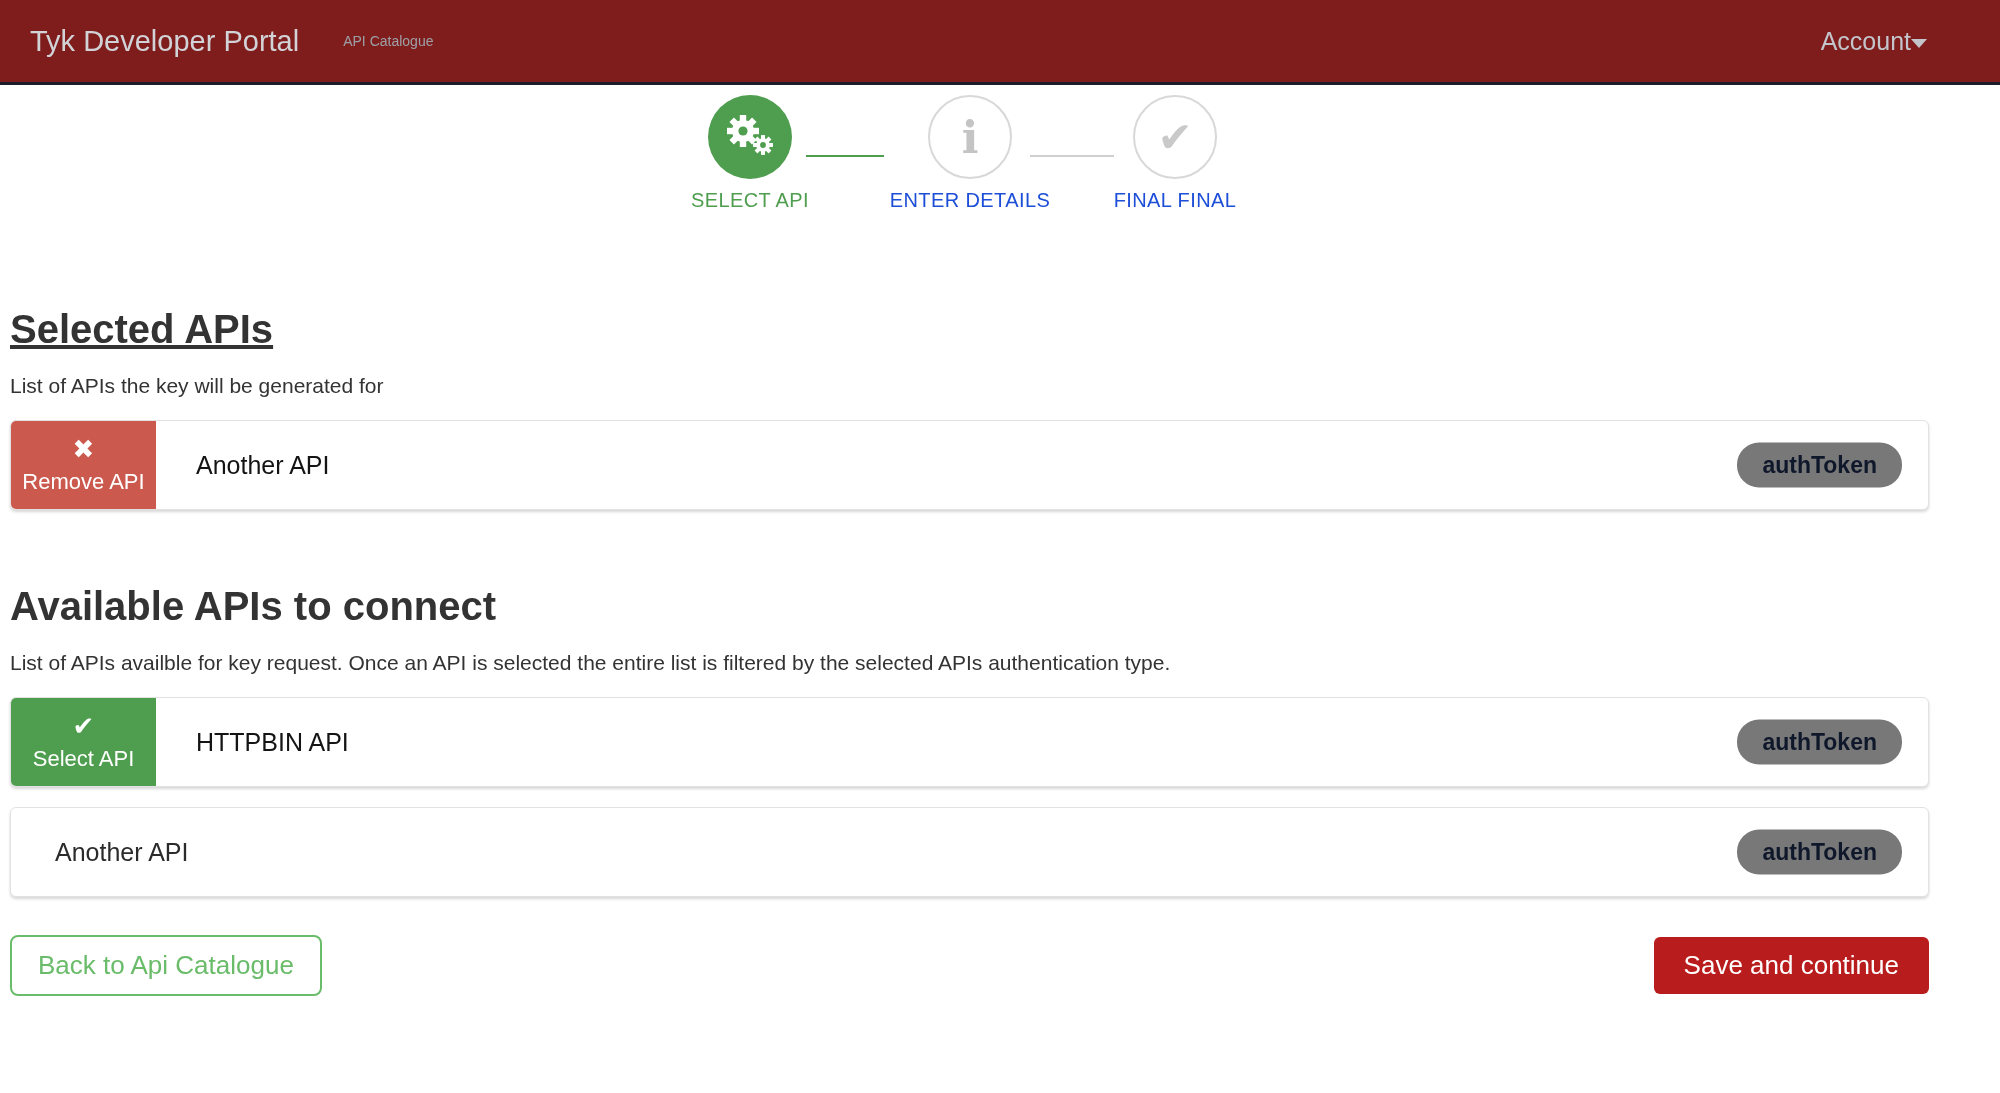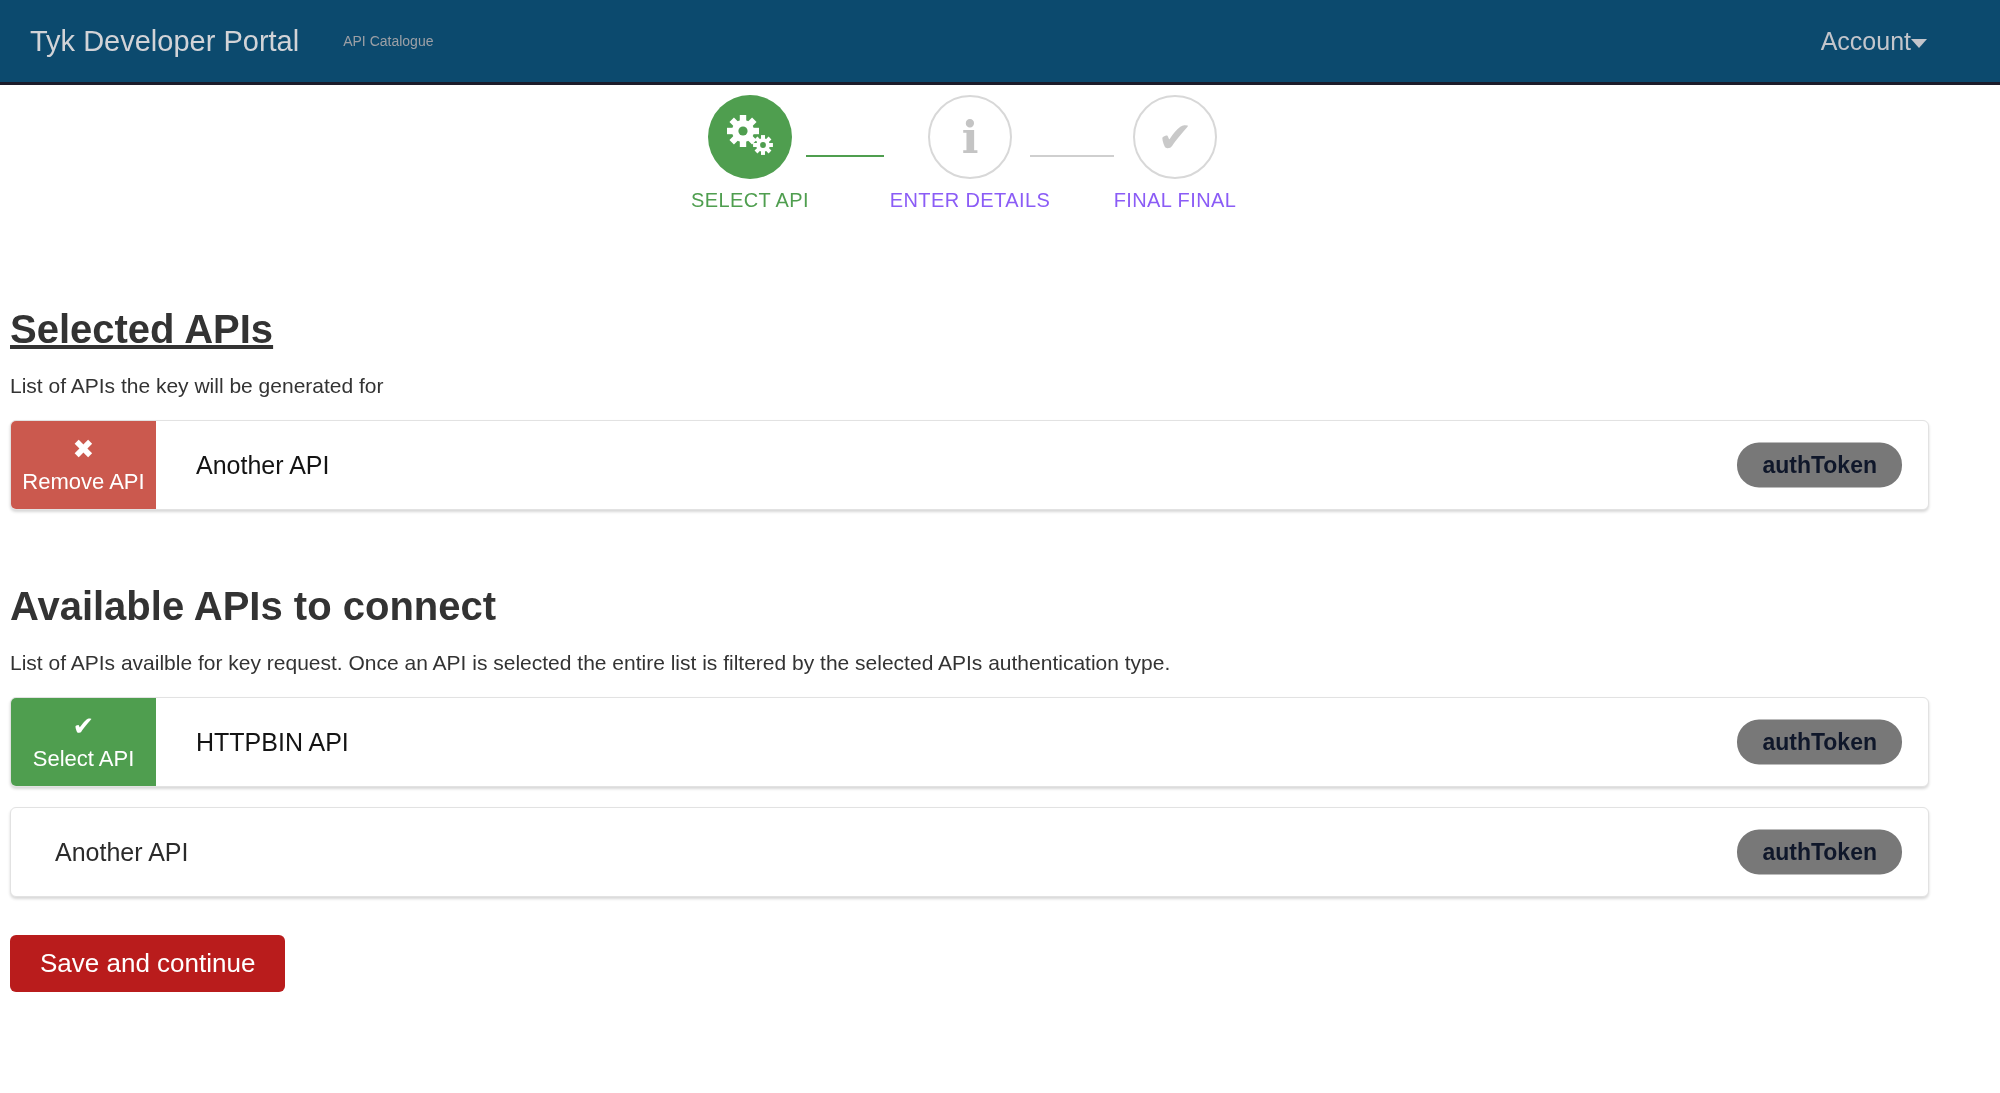--- a/index.html
+++ b/index.html
@@ -1,20 +1,20 @@
 <!DOCTYPE html>
 <html><head>
 <meta charset="utf-8">
 <style>
   * { box-sizing: border-box; margin: 0; padding: 0; }
   html, body { width: 2000px; height: 1093px; background: #ffffff; overflow: hidden;
     font-family: "Liberation Sans", "DejaVu Sans", sans-serif; }
 
   
-  .navbar { height: 85px; background: #0c4a6e; border-bottom: 3px solid #1c1c2a;
+  .navbar { height: 85px; background: #7f1d1d; border-bottom: 3px solid #1c1c2a;
     display: flex; align-items: center; padding: 0 73px 0 30px; }
   .brand { font-size: 29px; color: #d2d3d7; cursor: pointer; }
   .nav-link { font-size: 14px; color: #9da0a6; margin-left: 44px; cursor: pointer; }
   .account { margin-left: auto; font-size: 25px; color: #c3c5cb; display: flex;
     align-items: center; cursor: pointer; }
   .caret { width: 0; height: 0; border-left: 8px solid transparent;
     border-right: 8px solid transparent; border-top: 9px solid #c3c5cb; margin-top: 4px; }
 
   
   .stepper { position: relative; width: 2000px; height: 132px; }
@@ -22,21 +22,21 @@
     border-radius: 50%; display: flex; align-items: center; justify-content: center; }
   .step-circle.active { background: #4f9e4f; }
   .step-circle.upcoming { background: #ffffff; border: 2px solid #d8d8d8; }
   .circle-1 { left: 708px; } .circle-2 { left: 928px; } .circle-3 { left: 1133px; }
   .step-glyph-info { font-family: "DejaVu Serif", serif; font-weight: bold;
     font-size: 44px; color: #c4c4c4; }
   .step-glyph-check { font-size: 42px; color: #c9c9c9; }
   .step-label { position: absolute; top: 104px; width: 300px; text-align: center;
     font-size: 20px; letter-spacing: 0.4px; }
   .step-label.active { color: #4f9e4f; }
-  .step-label.upcoming { color: #8b5cf6; }
+  .step-label.upcoming { color: #1d4ed8; }
   .label-1 { left: 600px; } .label-2 { left: 820px; } .label-3 { left: 1025px; }
   .connector { position: absolute; top: 70px; height: 2px; }
   .connector.done { background: #4f9e4f; left: 806px; width: 78px; }
   .connector.todo { background: #cfcfcf; left: 1030px; width: 84px; }
 
   
   .main { margin: 0 71px 0 10px; }
   .section-heading { font-size: 40px; font-weight: bold; color: #333333; }
   .heading-selected  { margin-top: 90px; text-decoration: underline; }
   .heading-available { margin-top: 74px; }
@@ -143,16 +143,17 @@
     <div class="api-title">HTTPBIN API</div>
     <div class="auth-badge">authToken</div>
   </div>
 
   <div class="api-card">
     <div class="api-title no-action">Another API</div>
     <div class="auth-badge">authToken</div>
   </div>
 
   <div class="footer-row">
+    <button class="btn-back">Back to Api Catalogue</button>
     <button class="btn-save">Save and continue</button>
   </div>
 
 </div>
 
 </body></html>

